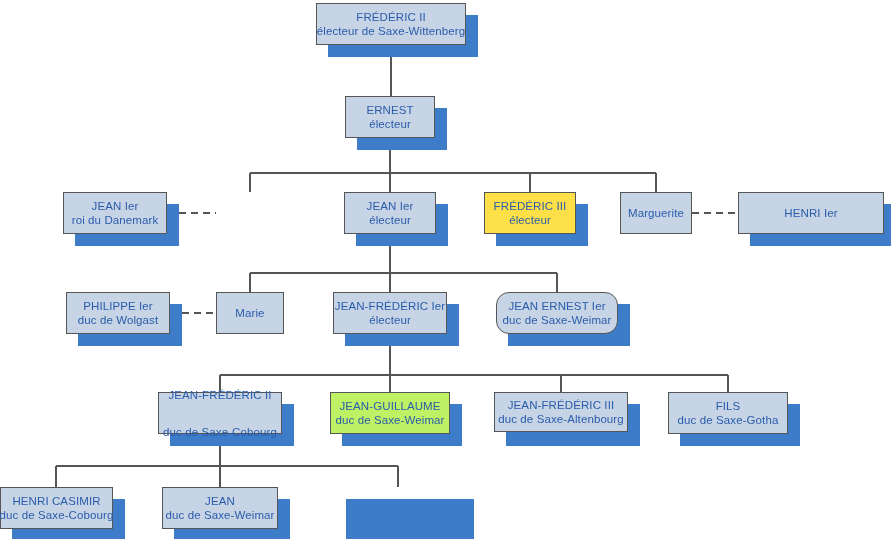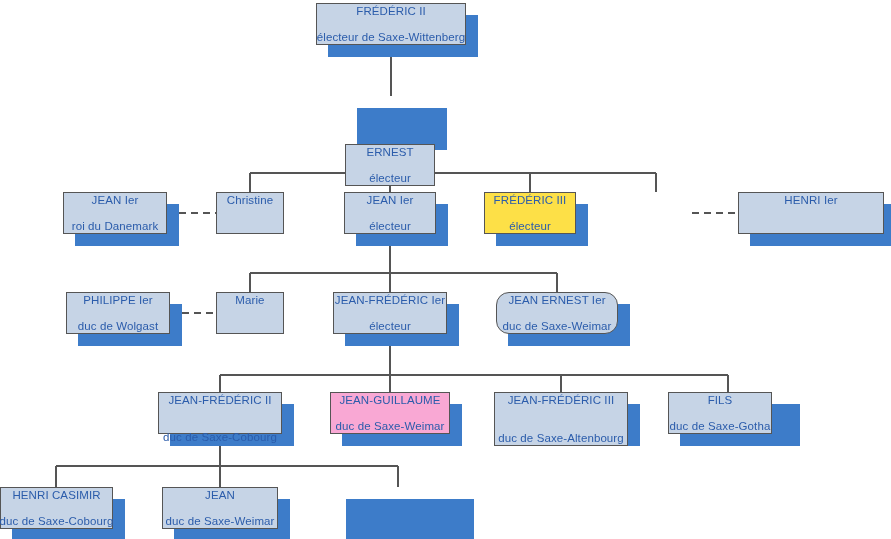--- a/index.html
+++ b/index.html
@@ -30,21 +30,21 @@
     box-sizing: border-box;
     background: #c6d4e6;
     border: 1px solid #555555;
     color: #2b5cab;
     font-size: 11.5px;
     line-height: 14px;
     text-align: center;
     display: flex;
     flex-direction: column;
     align-items: center;
-    justify-content: space-between;
+    justify-content: center;
     z-index: 3;
     letter-spacing: 0.1px;
   }
   .node .ln { display: block; white-space: nowrap; }
   .shadow {
     position: absolute;
     background: #3d7cc9;
     z-index: 1;
   }
 </style>
@@ -79,41 +79,41 @@
       <polyline points="56,466 56,487" fill="none" stroke="#555555" stroke-width="1.4" shape-rendering="crispEdges"></polyline>
       <polyline points="220,466 220,487" fill="none" stroke="#555555" stroke-width="1.4" shape-rendering="crispEdges"></polyline>
       <polyline points="398,466 398,487" fill="none" stroke="#555555" stroke-width="1.4" shape-rendering="crispEdges"></polyline>
     </svg>
 <div class="shadow" style="left: 328px; top: 15px; width: 150px; height: 42px;"></div>
     <div class="node" style="left: 316px; top: 3px; width: 150px; height: 42px; background: rgb(198, 212, 230); border-color: rgb(85, 85, 85); color: rgb(43, 92, 171);">
       <span class="ln">FRÉDÉRIC II</span>
       <span class="ln">électeur de Saxe-Wittenberg</span>
     </div>
     <div class="shadow" style="left: 357px; top: 108px; width: 90px; height: 42px;"></div>
-    <div class="node" style="left: 345px; top: 96px; width: 90px; height: 42px; background: rgb(198, 212, 230); border-color: rgb(85, 85, 85); color: rgb(43, 92, 171); margin-top: 48px;">
+    <div class="node" style="left: 345px; top: 96px; width: 90px; height: 42px; background: rgb(198, 212, 230); border-color: rgb(85, 85, 85); color: rgb(43, 92, 171);">
       <span class="ln">ERNEST</span>
       <span class="ln">électeur</span>
     </div>
     <div class="shadow" style="left: 75px; top: 204px; width: 104px; height: 42px;"></div>
     <div class="node" style="left: 63px; top: 192px; width: 104px; height: 42px; background: rgb(198, 212, 230); border-color: rgb(85, 85, 85); color: rgb(43, 92, 171);">
       <span class="ln">JEAN Ier</span>
       <span class="ln">roi du Danemark</span>
-    </div>
-    <div class="node" style="left: 216px; top: 192px; width: 68px; height: 42px; background: rgb(198, 212, 230); border-color: rgb(85, 85, 85); color: rgb(43, 92, 171);">
-      <span class="ln">Christine</span>
     </div>
     <div class="shadow" style="left: 356px; top: 204px; width: 92px; height: 42px;"></div>
     <div class="node" style="left: 344px; top: 192px; width: 92px; height: 42px; background: rgb(198, 212, 230); border-color: rgb(85, 85, 85); color: rgb(43, 92, 171);">
       <span class="ln">JEAN Ier</span>
       <span class="ln">électeur</span>
     </div>
     <div class="shadow" style="left: 496px; top: 204px; width: 92px; height: 42px;"></div>
     <div class="node" style="left: 484px; top: 192px; width: 92px; height: 42px; background: #fde047; border-color: rgb(85, 85, 85); color: rgb(43, 92, 171);">
       <span class="ln">FRÉDÉRIC III</span>
       <span class="ln">électeur</span>
+    </div>
+    <div class="node" style="left: 620px; top: 192px; width: 72px; height: 42px; background: rgb(198, 212, 230); border-color: rgb(85, 85, 85); color: rgb(43, 92, 171);">
+      <span class="ln">Marguerite</span>
     </div>
     <div class="shadow" style="left: 750px; top: 204px; width: 146px; height: 42px;"></div>
     <div class="node" style="left: 738px; top: 192px; width: 146px; height: 42px; background: rgb(198, 212, 230); border-color: rgb(85, 85, 85); color: rgb(43, 92, 171); gap: 48px;">
       <span class="ln">HENRI Ier</span>
     </div>
     <div class="shadow" style="left: 78px; top: 304px; width: 104px; height: 42px;"></div>
     <div class="node" style="left: 66px; top: 292px; width: 104px; height: 42px; background: rgb(198, 212, 230); border-color: rgb(85, 85, 85); color: rgb(43, 92, 171);">
       <span class="ln">PHILIPPE Ier</span>
       <span class="ln">duc de Wolgast</span>
     </div>
@@ -129,31 +129,31 @@
     <div class="node" style="left: 496px; top: 292px; width: 122px; height: 42px; background: rgb(198, 212, 230); border-color: rgb(85, 85, 85); color: rgb(43, 92, 171); border-radius: 13px;">
       <span class="ln">JEAN ERNEST Ier</span>
       <span class="ln">duc de Saxe-Weimar</span>
     </div>
     <div class="shadow" style="left: 170px; top: 404px; width: 124px; height: 42px;"></div>
     <div class="node" style="left: 158px; top: 392px; width: 124px; height: 42px; background: rgb(198, 212, 230); border-color: rgb(85, 85, 85); color: rgb(43, 92, 171); gap: 23px;">
       <span class="ln">JEAN-FRÉDÉRIC II</span>
       <span class="ln">duc de Saxe-Cobourg</span>
     </div>
     <div class="shadow" style="left: 342px; top: 404px; width: 120px; height: 42px;"></div>
-    <div class="node" style="left: 330px; top: 392px; width: 120px; height: 42px; background: #f9a8d4; border-color: rgb(85, 85, 85); color: rgb(43, 92, 171);">
+    <div class="node" style="left: 330px; top: 392px; width: 120px; height: 42px; background: #bef264; border-color: rgb(85, 85, 85); color: rgb(43, 92, 171);">
       <span class="ln">JEAN-GUILLAUME</span>
       <span class="ln">duc de Saxe-Weimar</span>
     </div>
     <div class="shadow" style="left: 506px; top: 404px; width: 134px; height: 42px;"></div>
-    <div class="node" style="left: 494px; top: 392px; width: 134px; height: 54px; background: rgb(198, 212, 230); border-color: rgb(85, 85, 85); color: rgb(43, 92, 171);">
+    <div class="node" style="left: 494px; top: 392px; width: 134px; height: 40px; background: rgb(198, 212, 230); border-color: rgb(85, 85, 85); color: rgb(43, 92, 171);">
       <span class="ln">JEAN-FRÉDÉRIC III</span>
       <span class="ln">duc de Saxe-Altenbourg</span>
     </div>
     <div class="shadow" style="left: 680px; top: 404px; width: 120px; height: 42px;"></div>
-    <div class="node" style="left: 668px; top: 392px; width: 104px; height: 42px; background: rgb(198, 212, 230); border-color: rgb(85, 85, 85); color: rgb(43, 92, 171);">
+    <div class="node" style="left: 668px; top: 392px; width: 120px; height: 42px; background: rgb(198, 212, 230); border-color: rgb(85, 85, 85); color: rgb(43, 92, 171);">
       <span class="ln">FILS</span>
       <span class="ln">duc de Saxe-Gotha</span>
     </div>
     <div class="shadow" style="left: 12px; top: 499px; width: 113px; height: 42px;"></div>
     <div class="node" style="left: 0px; top: 487px; width: 113px; height: 42px; background: rgb(198, 212, 230); border-color: rgb(85, 85, 85); color: rgb(43, 92, 171);">
       <span class="ln">HENRI CASIMIR</span>
       <span class="ln">duc de Saxe-Cobourg</span>
     </div>
     <div class="shadow" style="left: 174px; top: 499px; width: 116px; height: 42px;"></div>
     <div class="node" style="left: 162px; top: 487px; width: 116px; height: 42px; background: rgb(198, 212, 230); border-color: rgb(85, 85, 85); color: rgb(43, 92, 171);">

